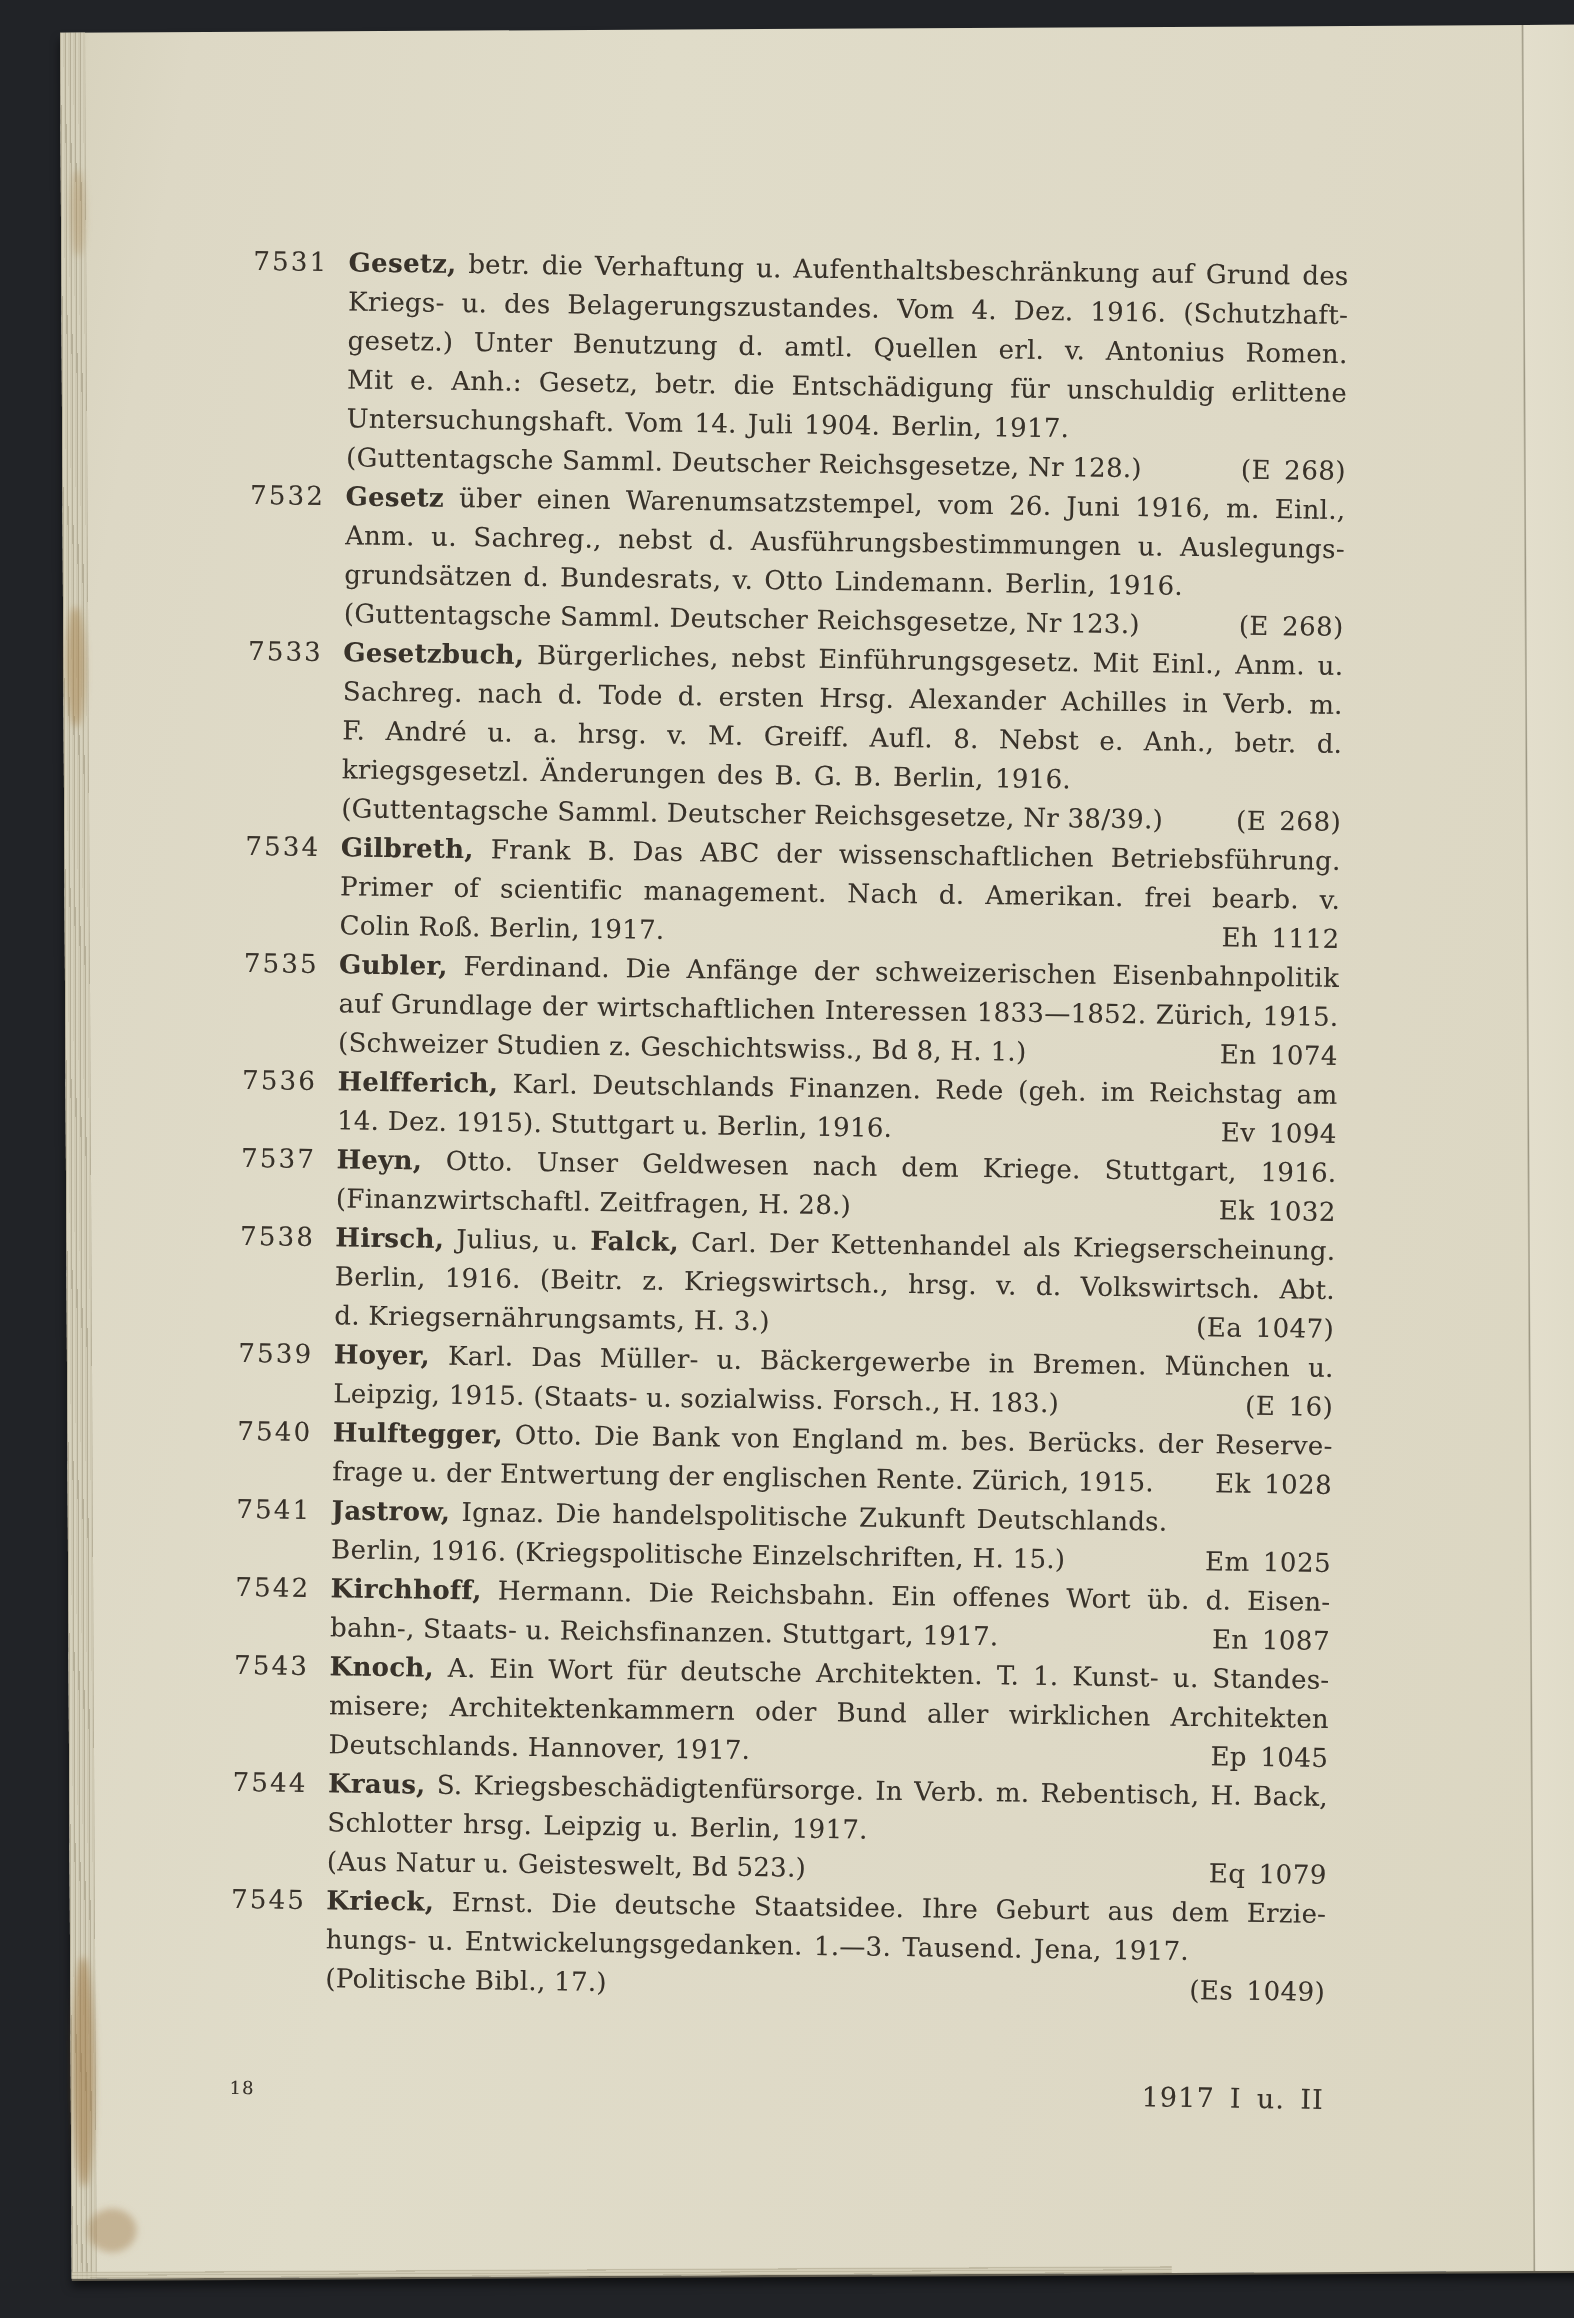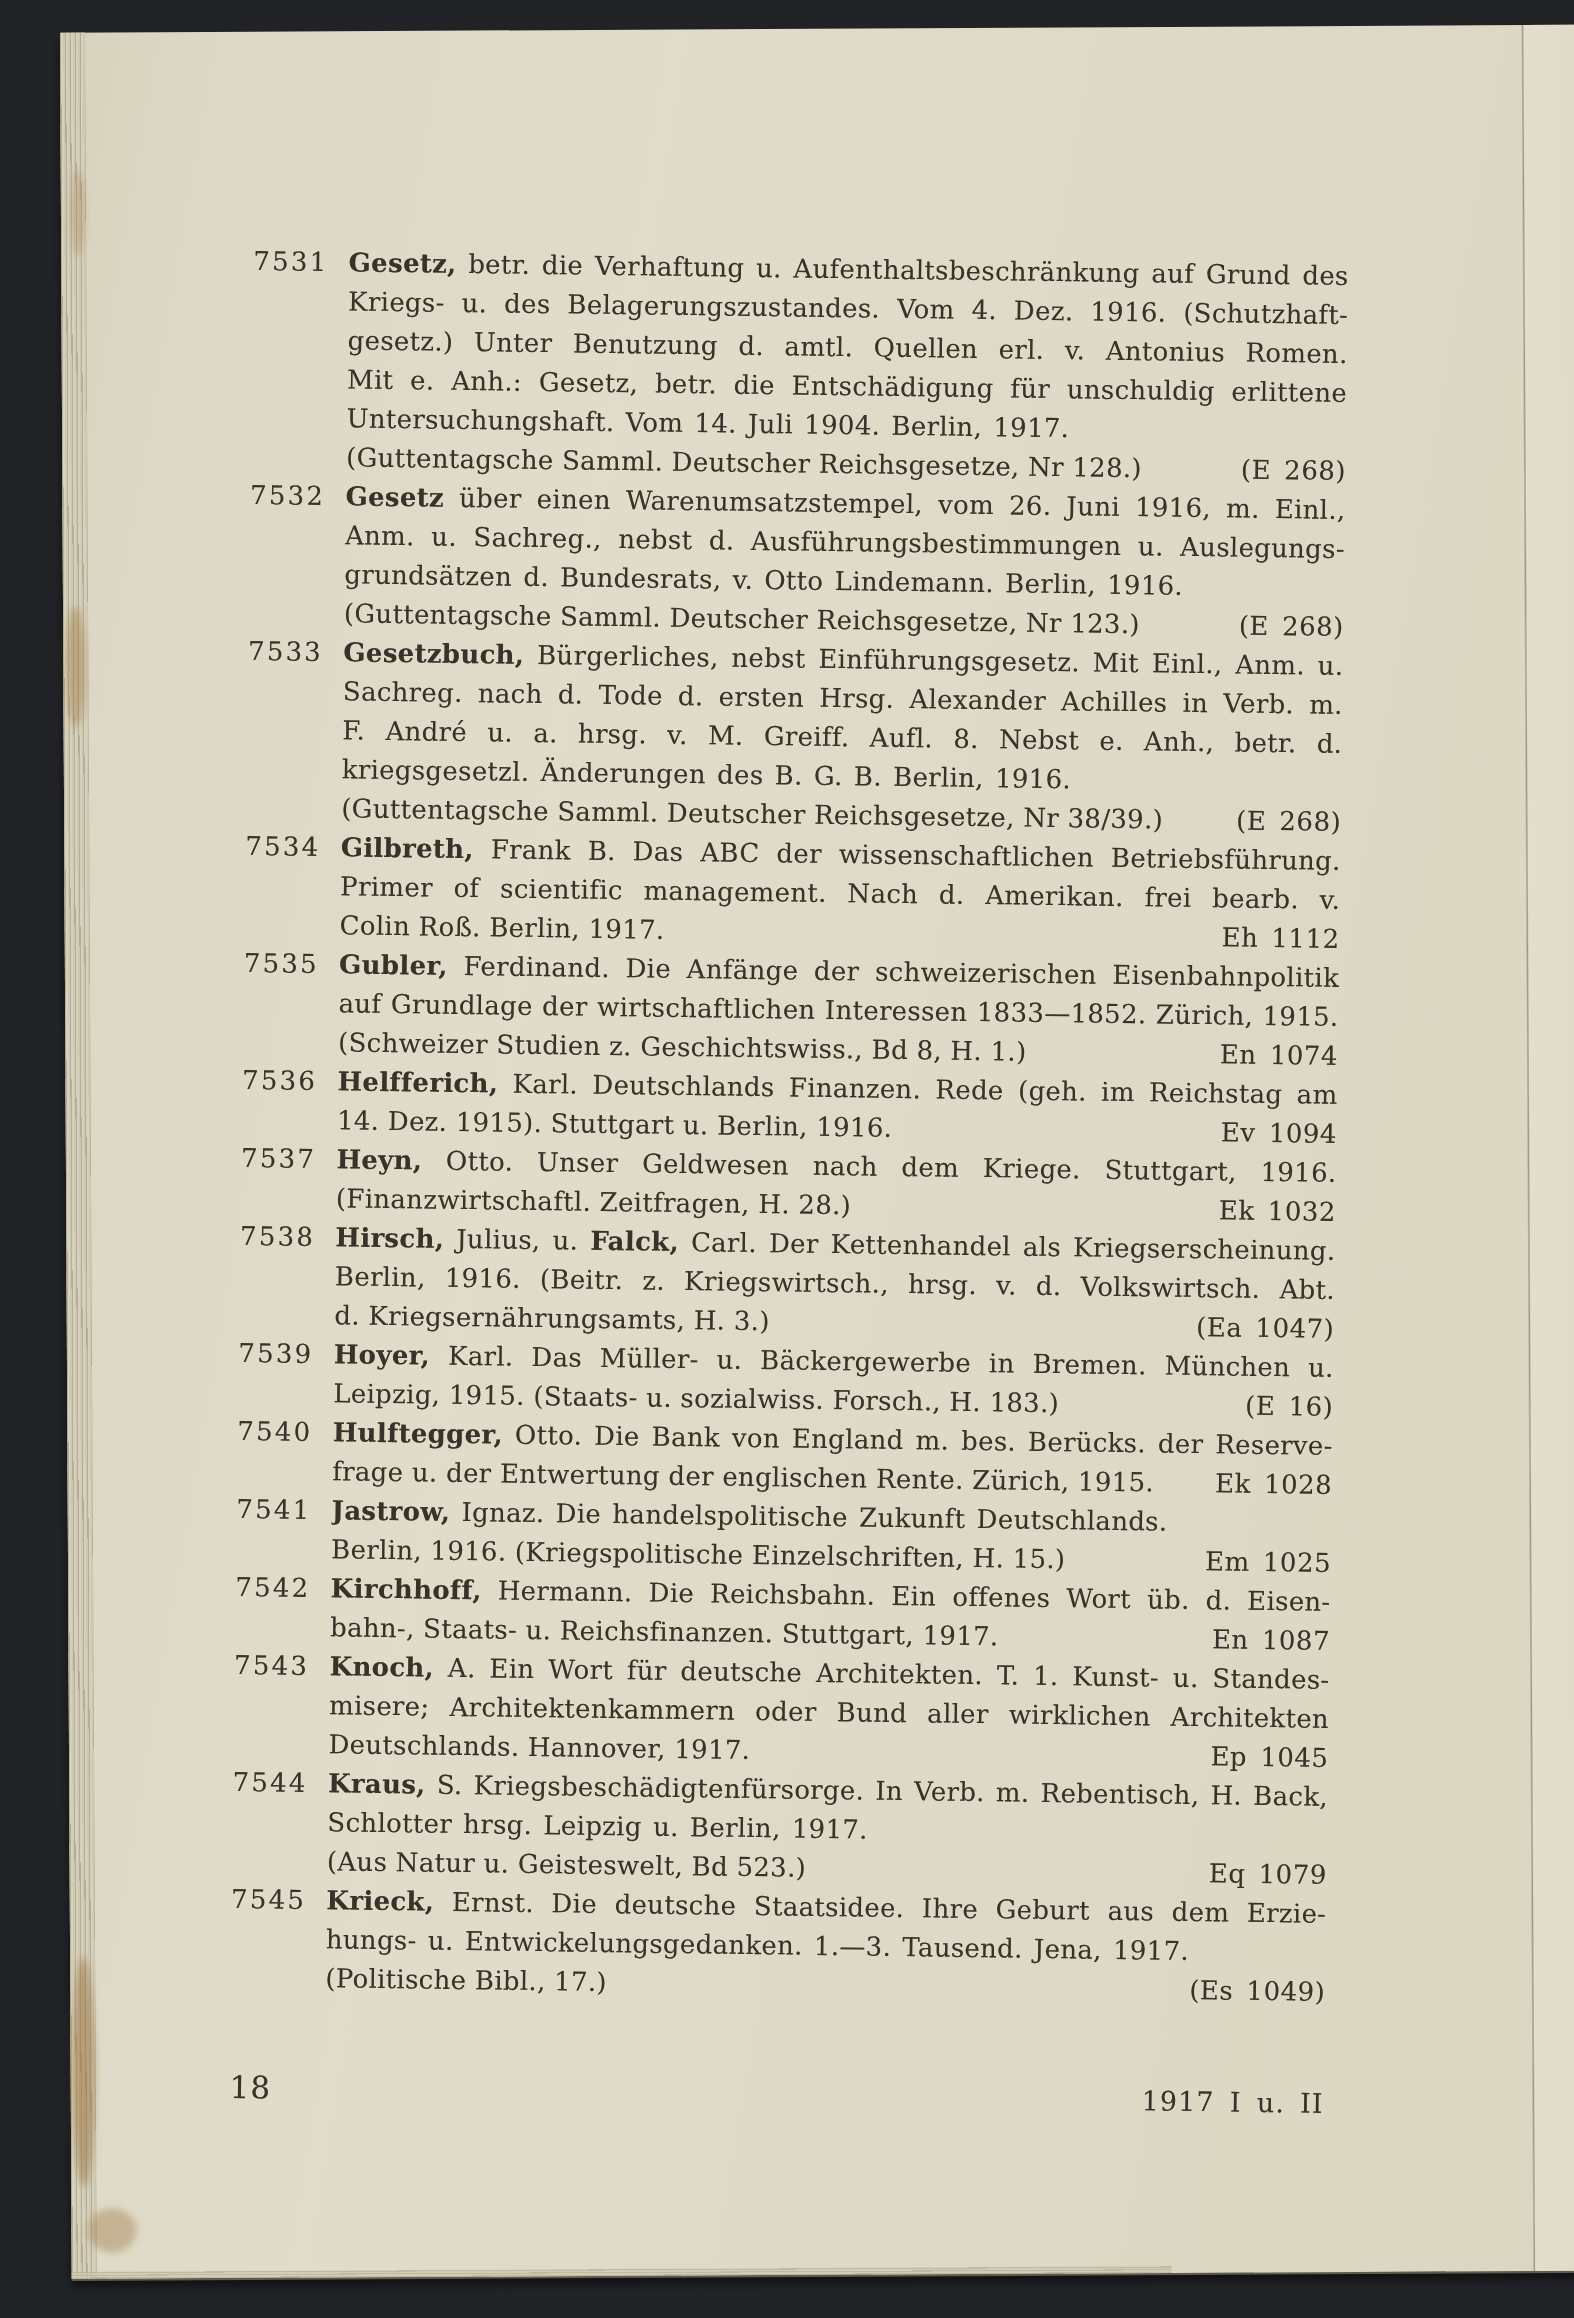--- a/index.html
+++ b/index.html
@@ -54,21 +54,21 @@
   .line{height:39px;line-height:39px;letter-spacing:0.3px;overflow:hidden;}
   .line.just{text-align:justify;text-align-last:justify;}
   .line.plain{text-align:left;word-spacing:2.7px;}
   .line.flexline{display:flex;justify-content:space-between;}
   .line b{font-weight:700;}
   .shelf{letter-spacing:0.5px;word-spacing:4.4px;}
   .footer{
     display:flex;justify-content:space-between;align-items:baseline;
     margin-top:72px;padding-left:7.7px;
   }
-  .footer .pn{font-size:31px;letter-spacing:1.1px;}
+  .footer .pn{font-size:18px;letter-spacing:1.1px;}
   .footer .vol{font-size:27px;letter-spacing:1.1px;word-spacing:5.5px;}
 </style>
 </head>
 <body>
 
 <div class="page">
   <div class="right-strip"></div>
   <div class="crease"></div>
   <div class="edge-stack"></div>
   <div class="stain s1"></div>

